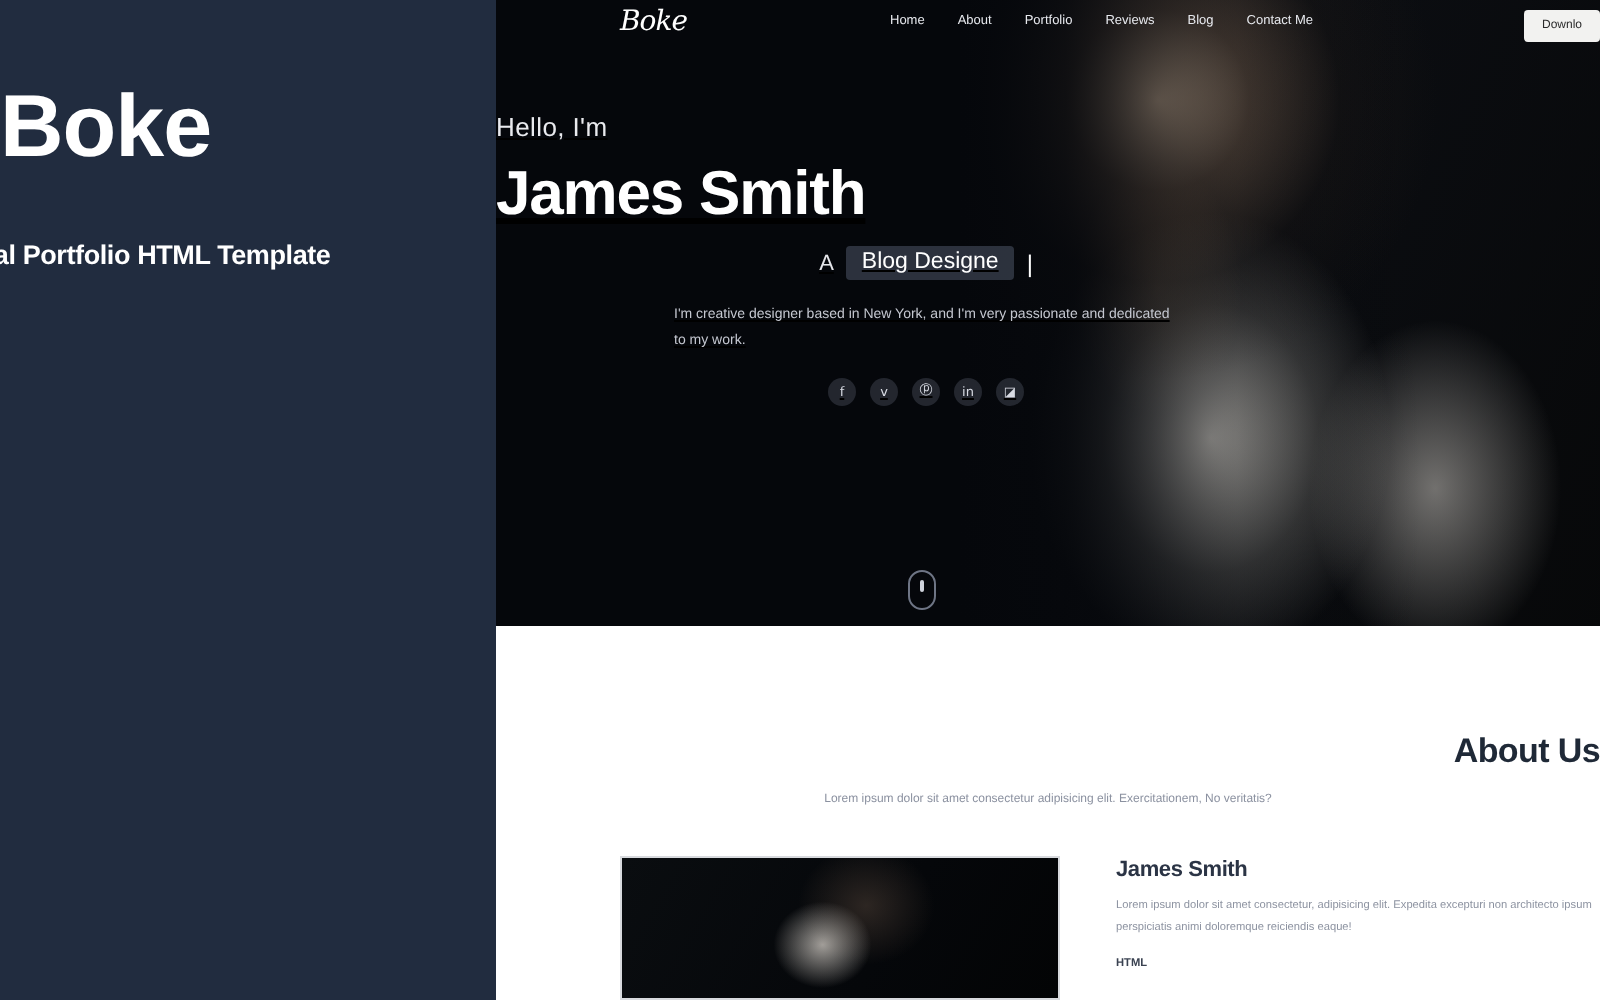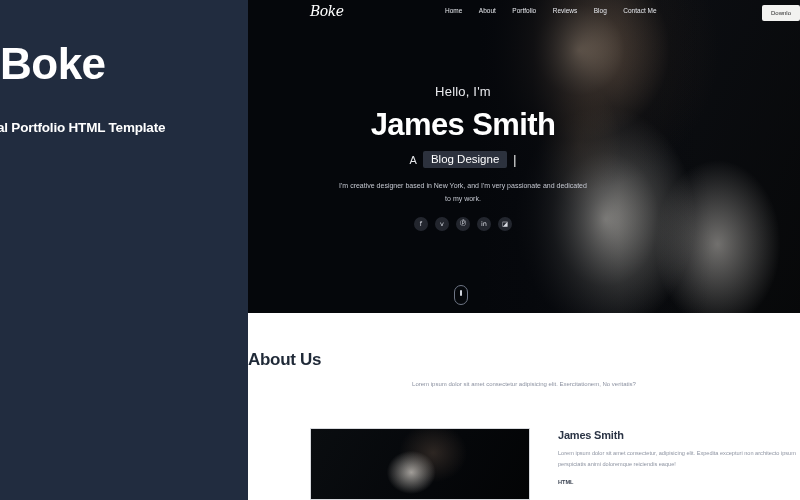--- a/index.html
+++ b/index.html
@@ -78,21 +78,21 @@
     position:absolute; left:514px; top:5px;
     background:#f2f2f0; color:#2b2b2b;
     font-size:6px; padding:5px 9px; border-radius:2px;
     white-space:nowrap; border:none;
     font-family:"Liberation Sans", sans-serif;
   }
 
   
   #hero-content{
     position:absolute; left:0; top:0; width:430px; height:313px;
-    z-index:5; text-align:center; padding-top:84px;
+    z-index:5; text-align:left; padding-top:56px;text-decoration:underline;
   }
   #hero-greeting{ font-size:13px; color:#e9eaee; letter-spacing:0.2px; }
   #hero-name{
     font-size:31px; font-weight:bold; color:#ffffff;
     letter-spacing:-0.6px; margin-top:9px; line-height:1.1;
   }
   #hero-role-line{
     margin-top:9px; display:flex; align-items:center;
     justify-content:center; gap:6px;
   }
@@ -124,21 +124,21 @@
     display:flex; justify-content:center; padding-top:3.5px;
   }
   #scroll-wheel{ width:2px; height:6px; border-radius:1px; background:#cfd3dc; }
 
   
   #about-section{
     position:absolute; left:0; top:313px; width:552px; height:187px;
     background:#ffffff;
   }
   #about-title{
-    text-align:left; margin-top:37px;
+    text-align:right; margin-top:53px;
     font-size:17px; font-weight:bold; color:#1f2937; letter-spacing:-0.3px;
   }
   #about-subtitle{
     margin:9px auto 0; width:300px; text-align:center;
     font-size:6px; line-height:1.9; color:#8b91a0;
   }
   #about-row{
     position:absolute; left:62px; top:115px; width:490px;
     display:flex; gap:28px;
   }

